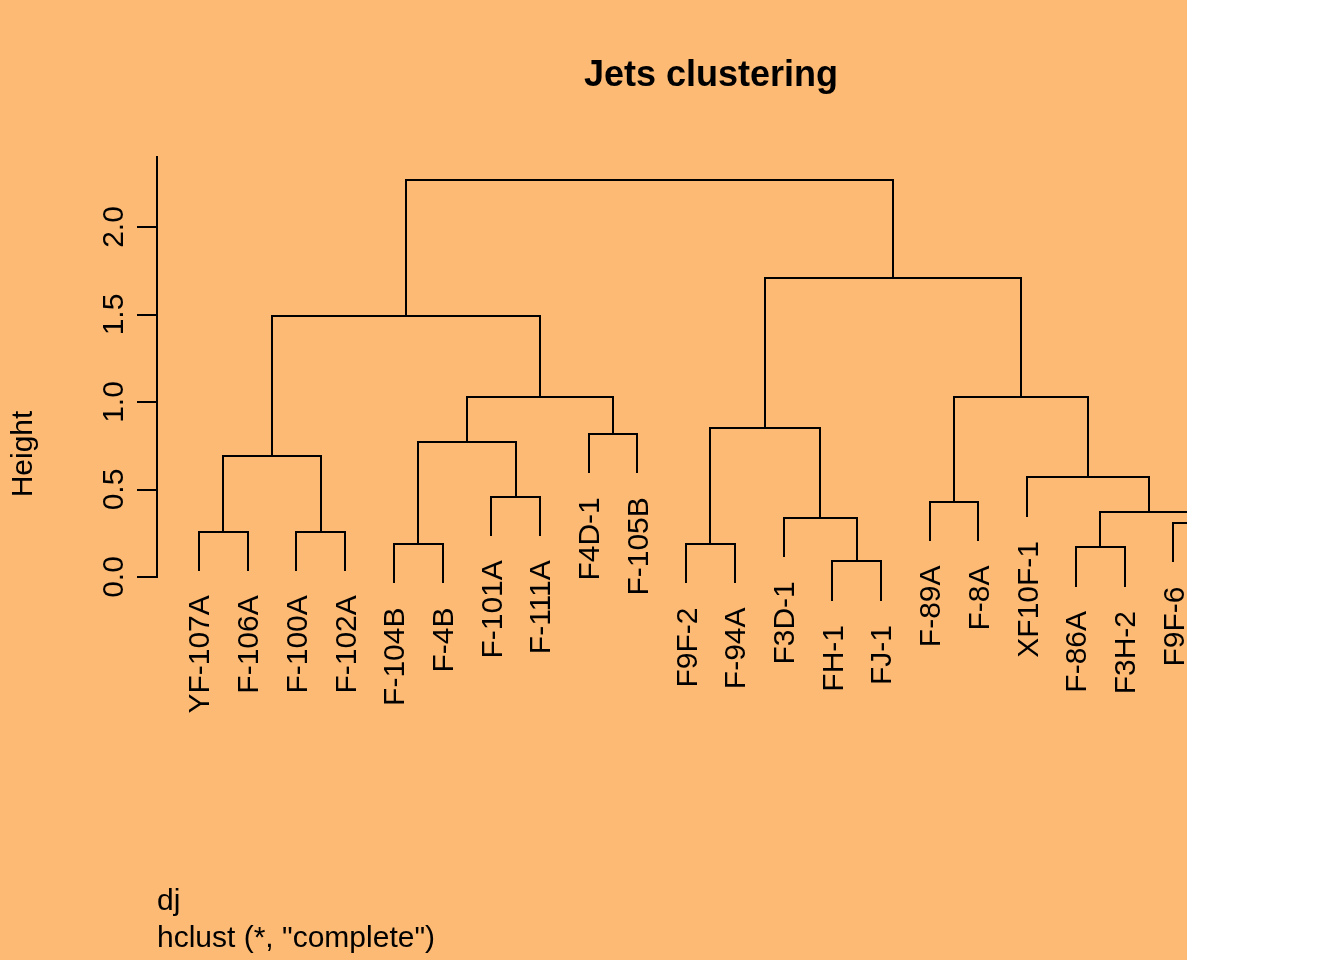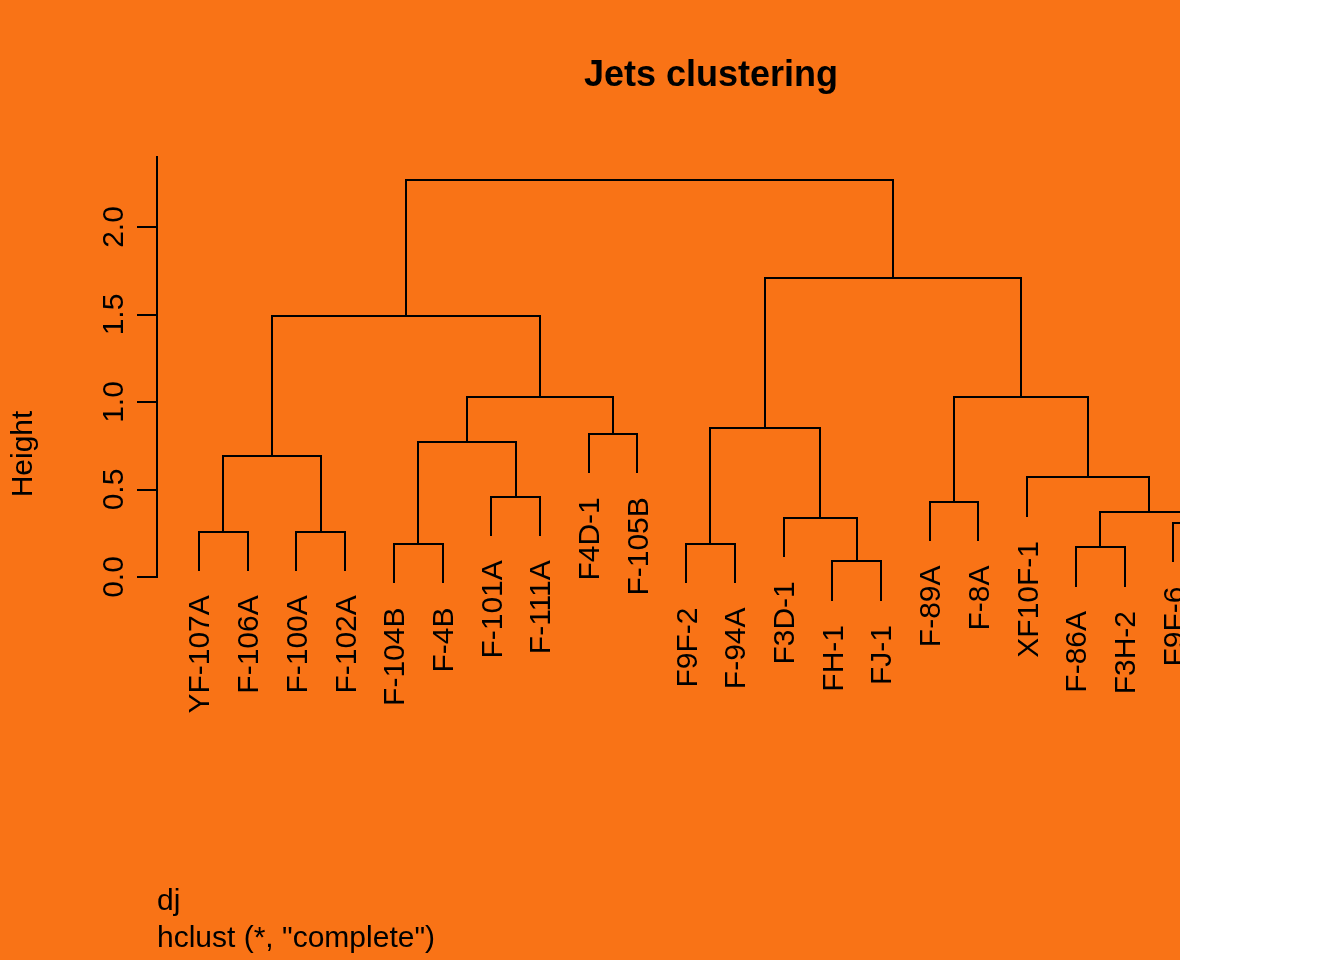--- a/index.html
+++ b/index.html
@@ -1,22 +1,23 @@
 <!DOCTYPE html>
 <html><head>
 <meta charset="utf-8">
 <style>
   html, body { margin: 0; padding: 0; }
   body { font-family: "Liberation Sans", sans-serif; }
   #figure {
     position: relative;
     width: 1180px;
     height: 960px;
-    background: #f97316;
+    background: #fdba74;
     overflow: hidden;
+    padding-left: 7px;
   }
   #chart-title {
     position: absolute;
     left: 157px;
     top: 54px;
     width: 1108px;
     text-align: center;
     font-size: 36px;
     font-weight: bold;
     color: #000000;

